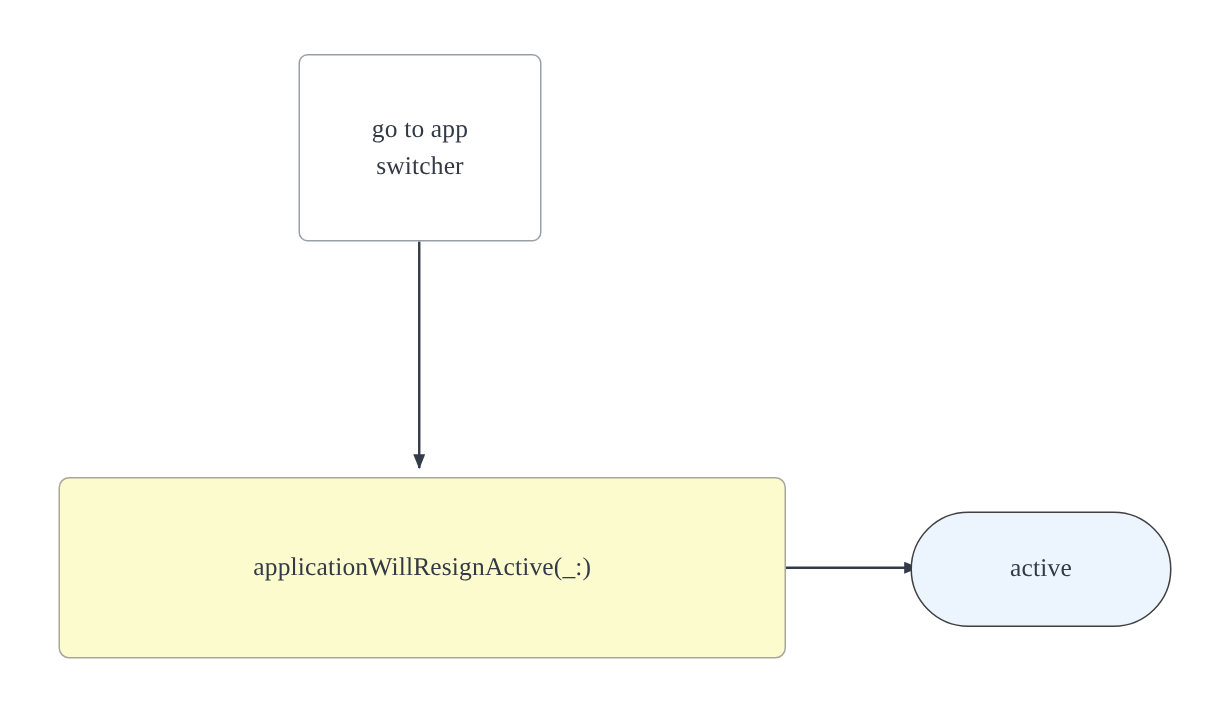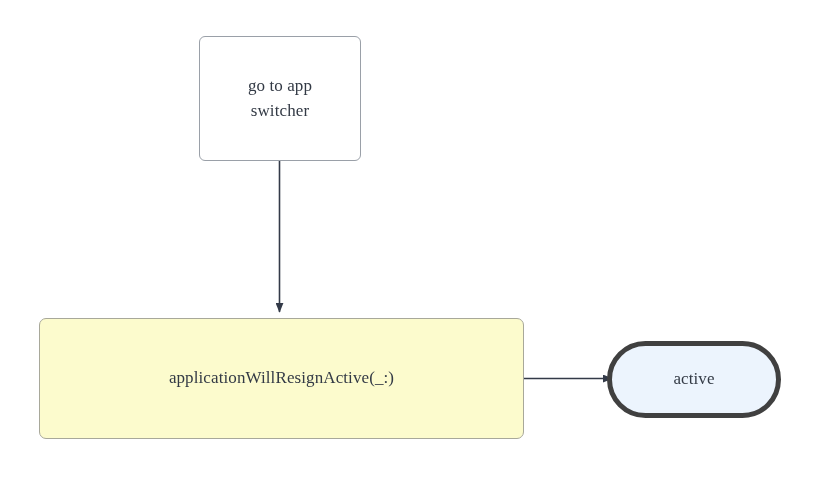--- a/index.html
+++ b/index.html
@@ -66,21 +66,21 @@
     border-radius: 7px;
   }
 
   
   #node-active {
     left: 607px;
     top: 341px;
     width: 174px;
     height: 77px;
     background: #ecf4fd;
-    border: 5px solid #404040;
+    border: 1px solid #404040;
     border-radius: 999px;
   }
 </style>
 </head>
 <body>
 
 <div id="canvas">
 
   <svg id="edge-layer" viewBox="0 0 820 480" width="820" height="480" xmlns="http://www.w3.org/2000/svg">
     <defs>

